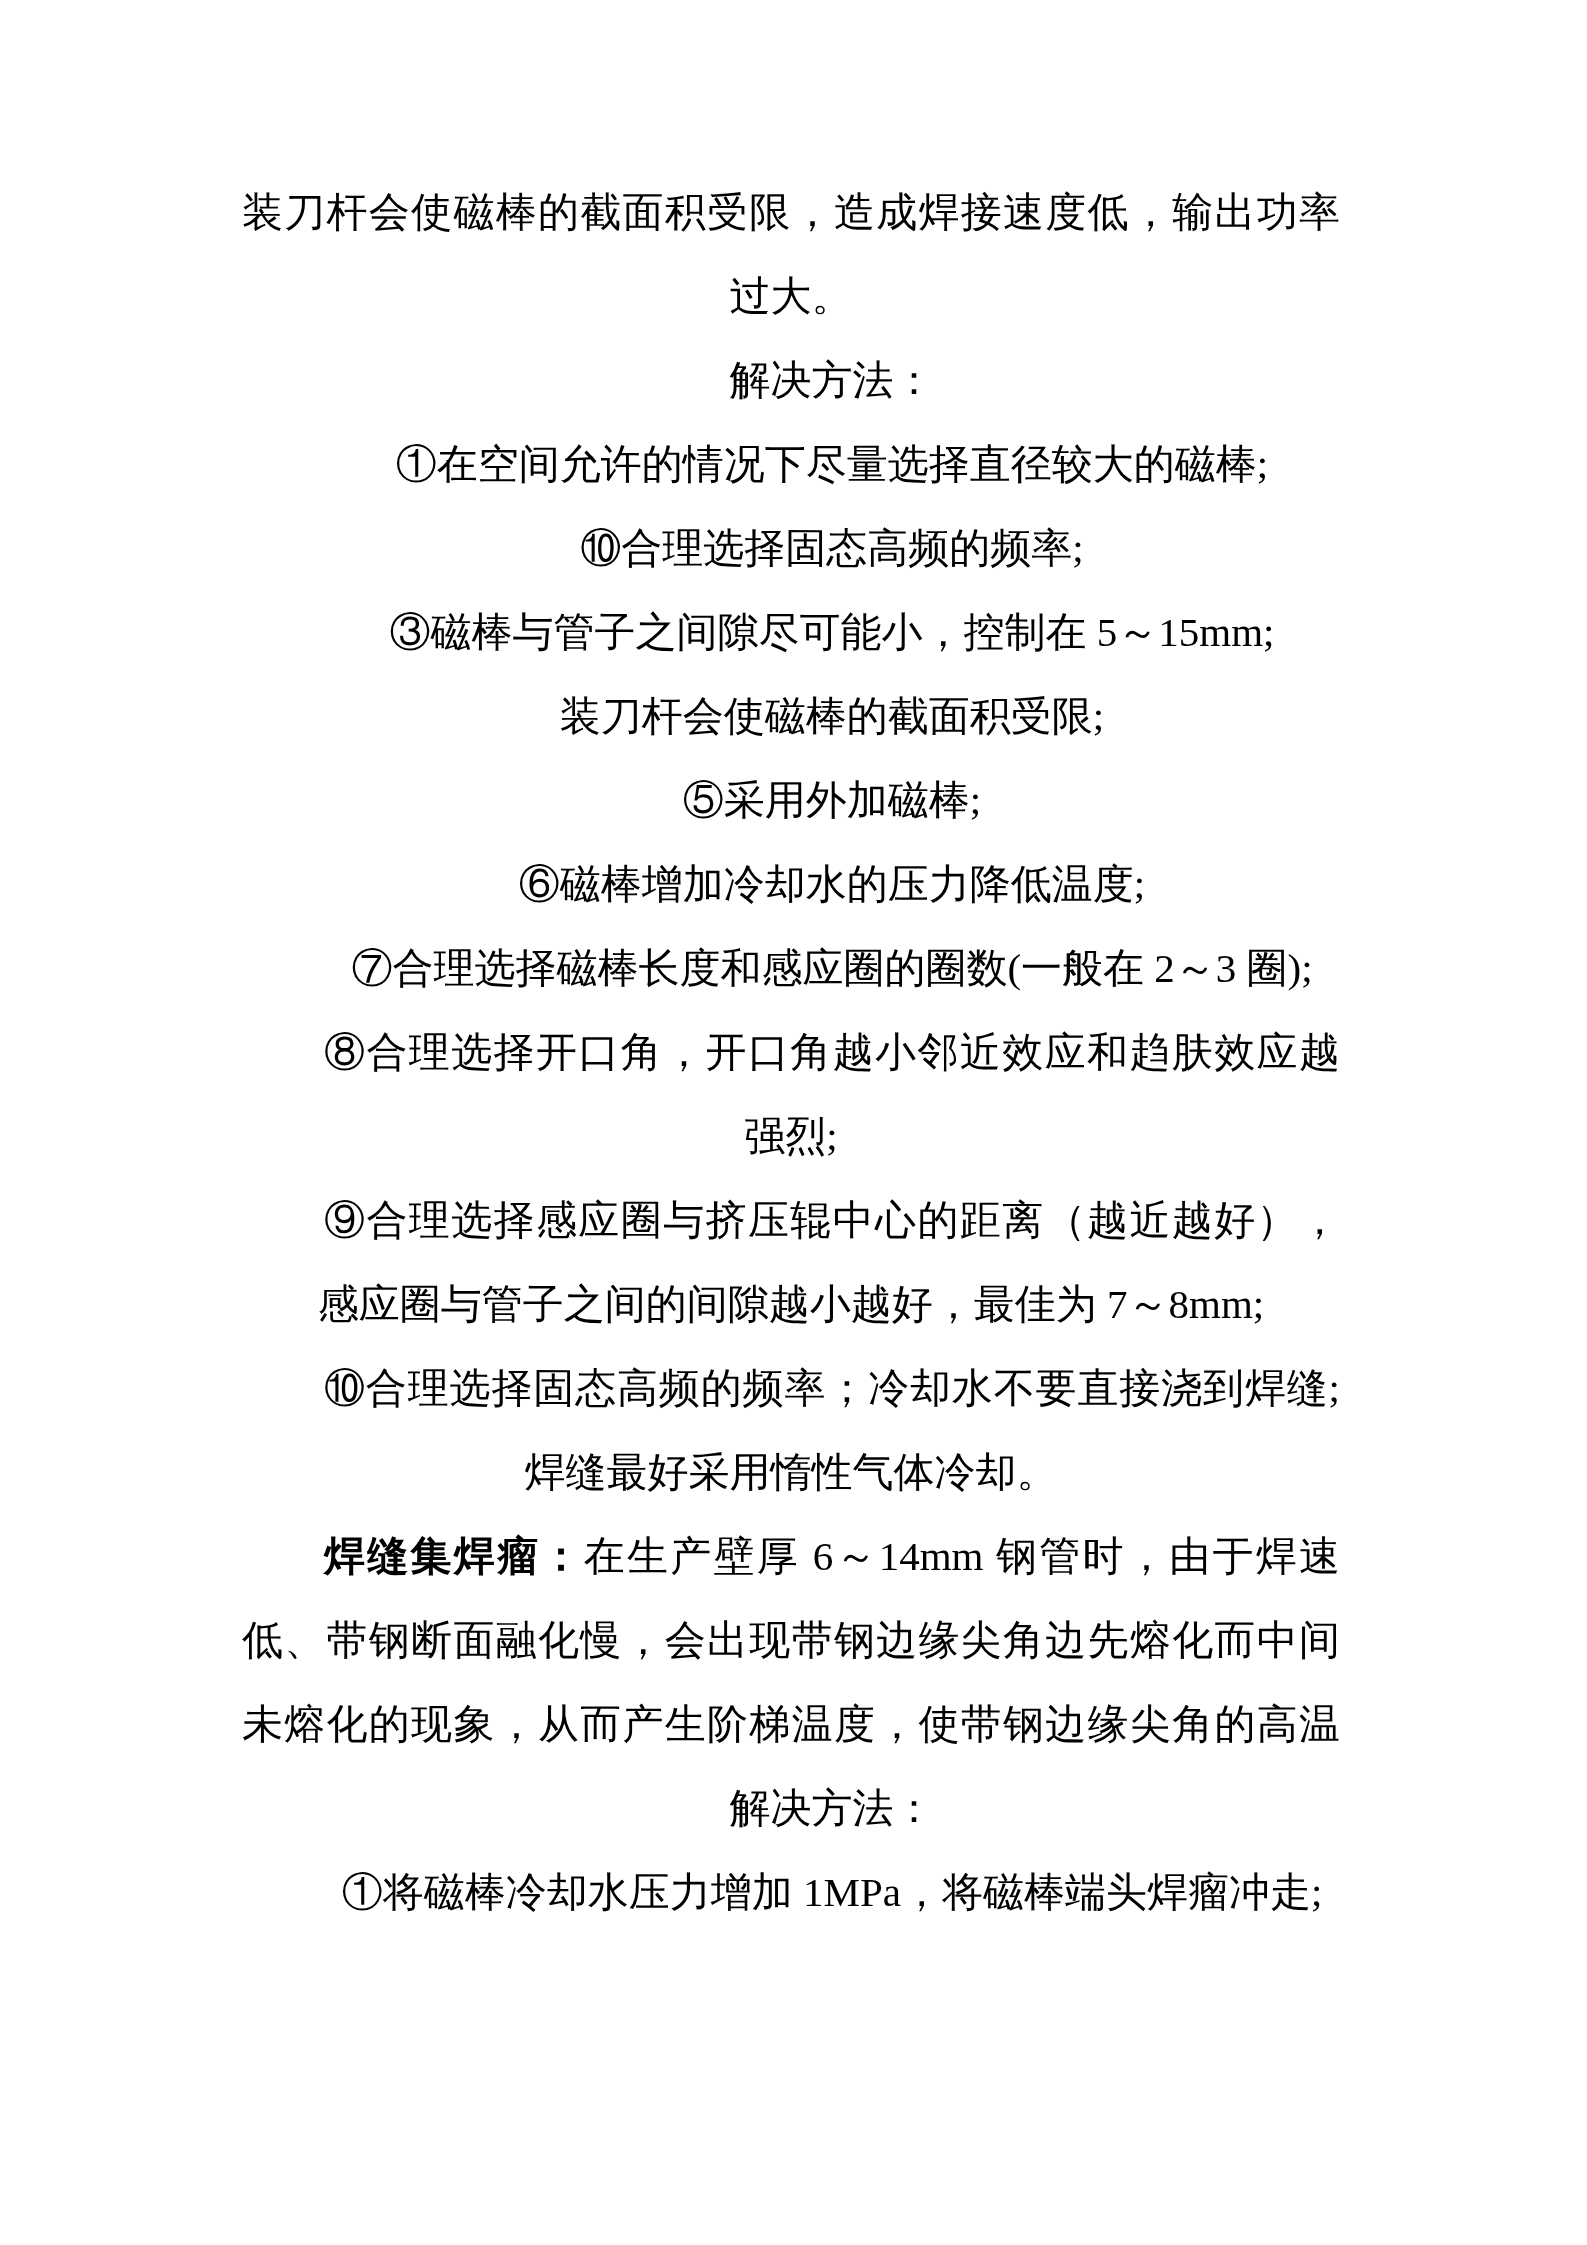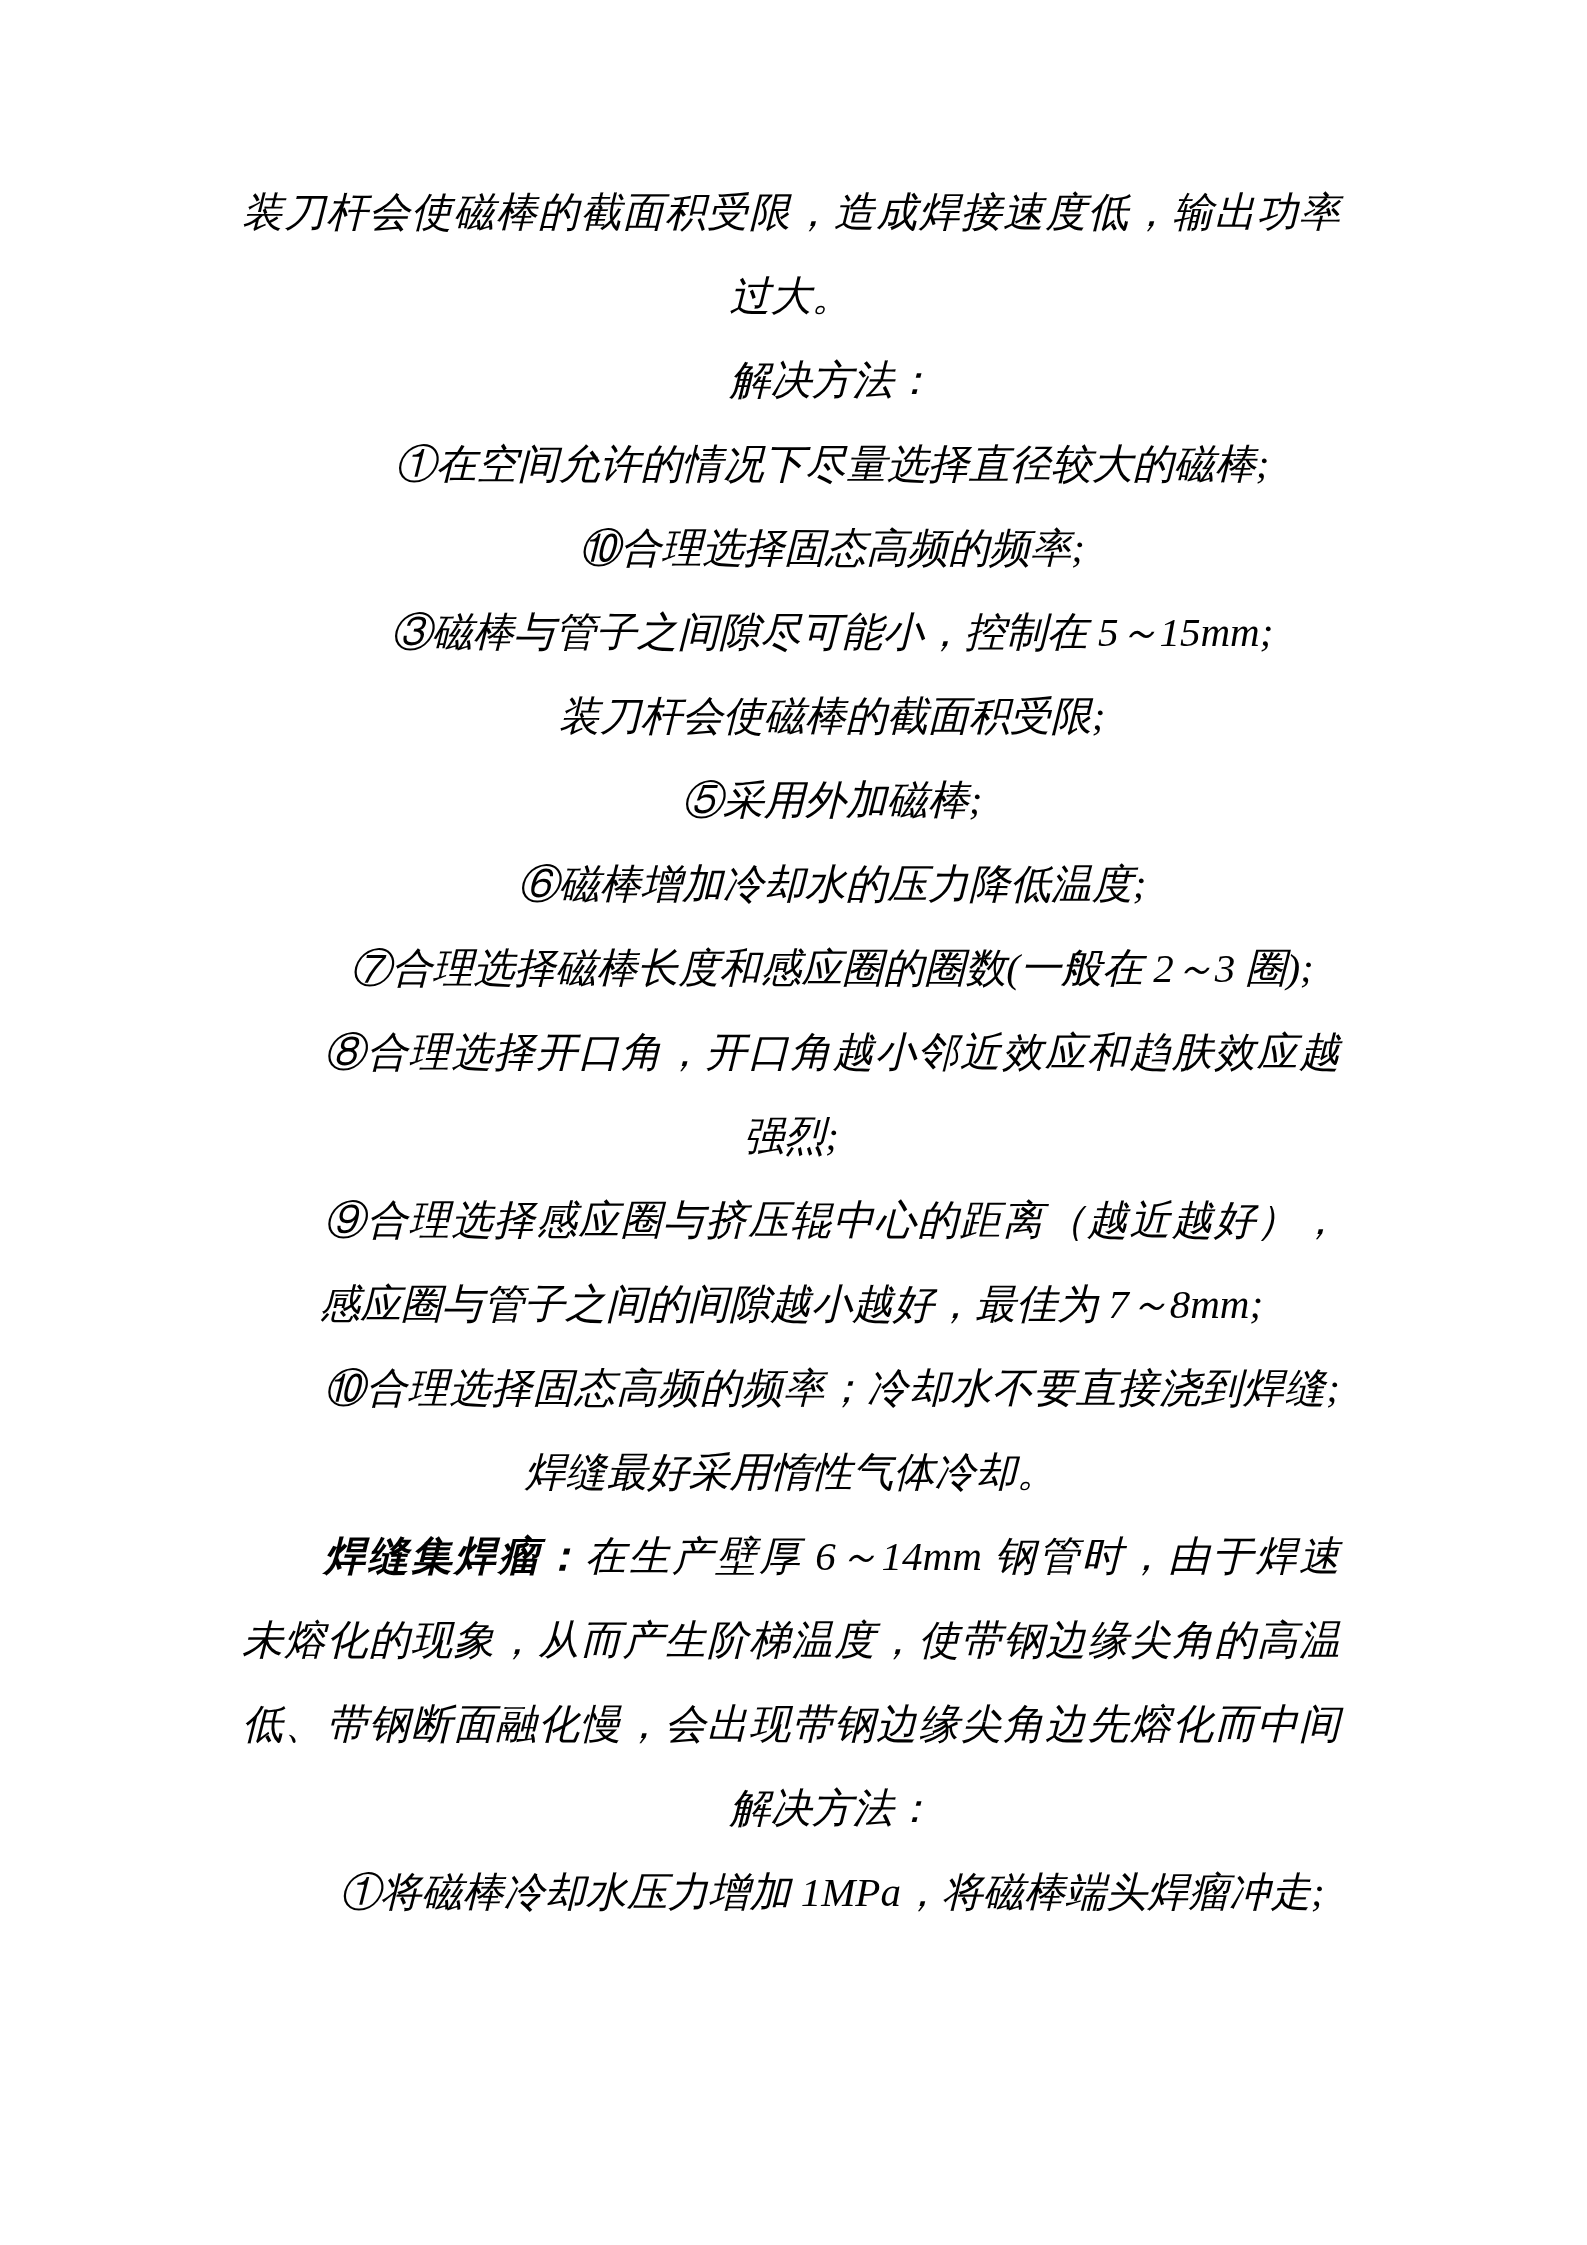--- a/index.html
+++ b/index.html
@@ -6,21 +6,20 @@
     margin: 0;
     padding: 0;
     background: #ffffff;
   }
   .page {
     position: relative;
     width: 1451px;
     height: 2245px;
     background: #ffffff;
     overflow: hidden;
-    font-style: italic;
   }
   .doc {
     position: absolute;
     left: 242px;
     top: 170px;
     width: 1098px;
     font-family: "Liberation Serif", "DejaVu Serif", serif;
     font-size: 41px;
     color: #000000;
     text-rendering: optimizeLegibility;
@@ -86,22 +85,22 @@
       <div class="para">
         <div class="line j indent">⑨合理选择感应圈与挤压辊中心的距离（越近越好），</div>
         <div class="line">感应圈与管子之间的间隙越小越好，最佳为 7～8mm;</div>
       </div>
       <div class="para">
         <div class="line j indent">⑩合理选择固态高频的频率；冷却水不要直接浇到焊缝;</div>
         <div class="line">焊缝最好采用惰性气体冷却。</div>
       </div>
       <div class="para">
         <div class="line j indent"><span class="bold-run">焊缝集焊瘤：</span><span>在生产壁厚 6～14mm 钢管时，由于焊速</span></div>
+        <div class="line j">低、带钢断面融化慢，会出现带钢边缘尖角边先熔化而中间</div>
         <div class="line j">未熔化的现象，从而产生阶梯温度，使带钢边缘尖角的高温</div>
-        <div class="line j">低、带钢断面融化慢，会出现带钢边缘尖角边先熔化而中间</div>
       </div>
       <div class="para">
         <div class="line indent">解决方法：</div>
       </div>
       <div class="para">
         <div class="line indent">①将磁棒冷却水压力增加 1MPa，将磁棒端头焊瘤冲走;</div>
       </div>
     </div>
 </div>
 

